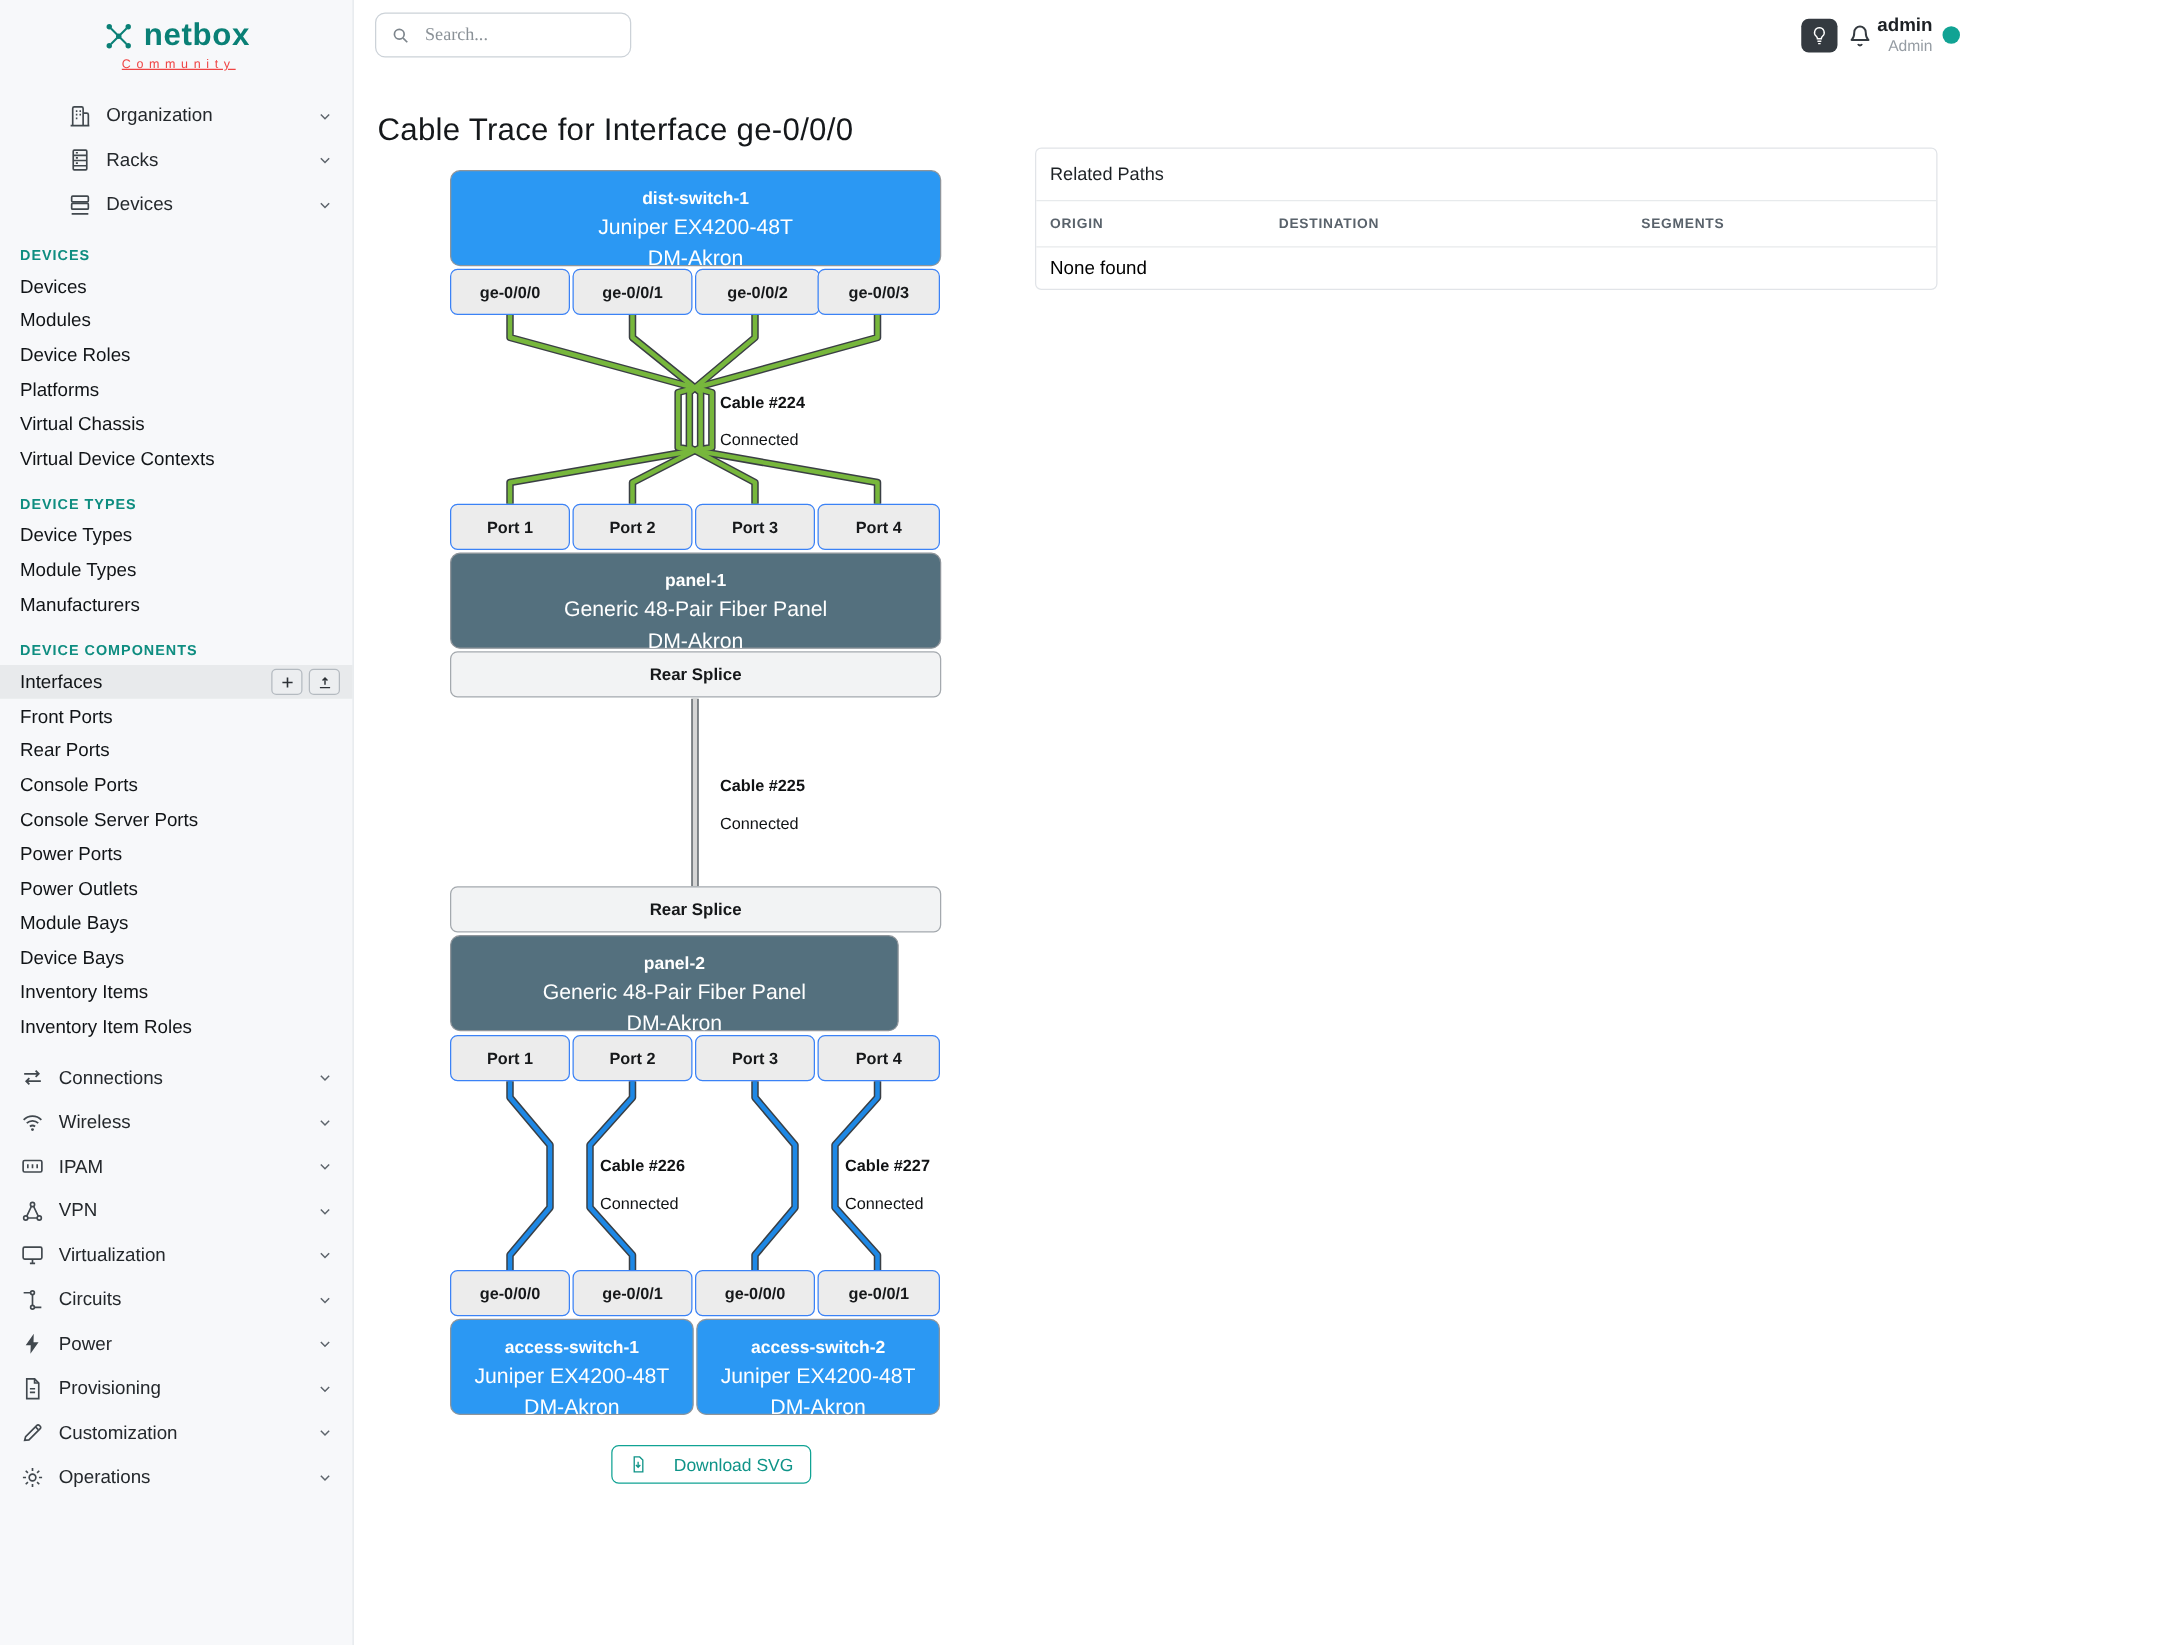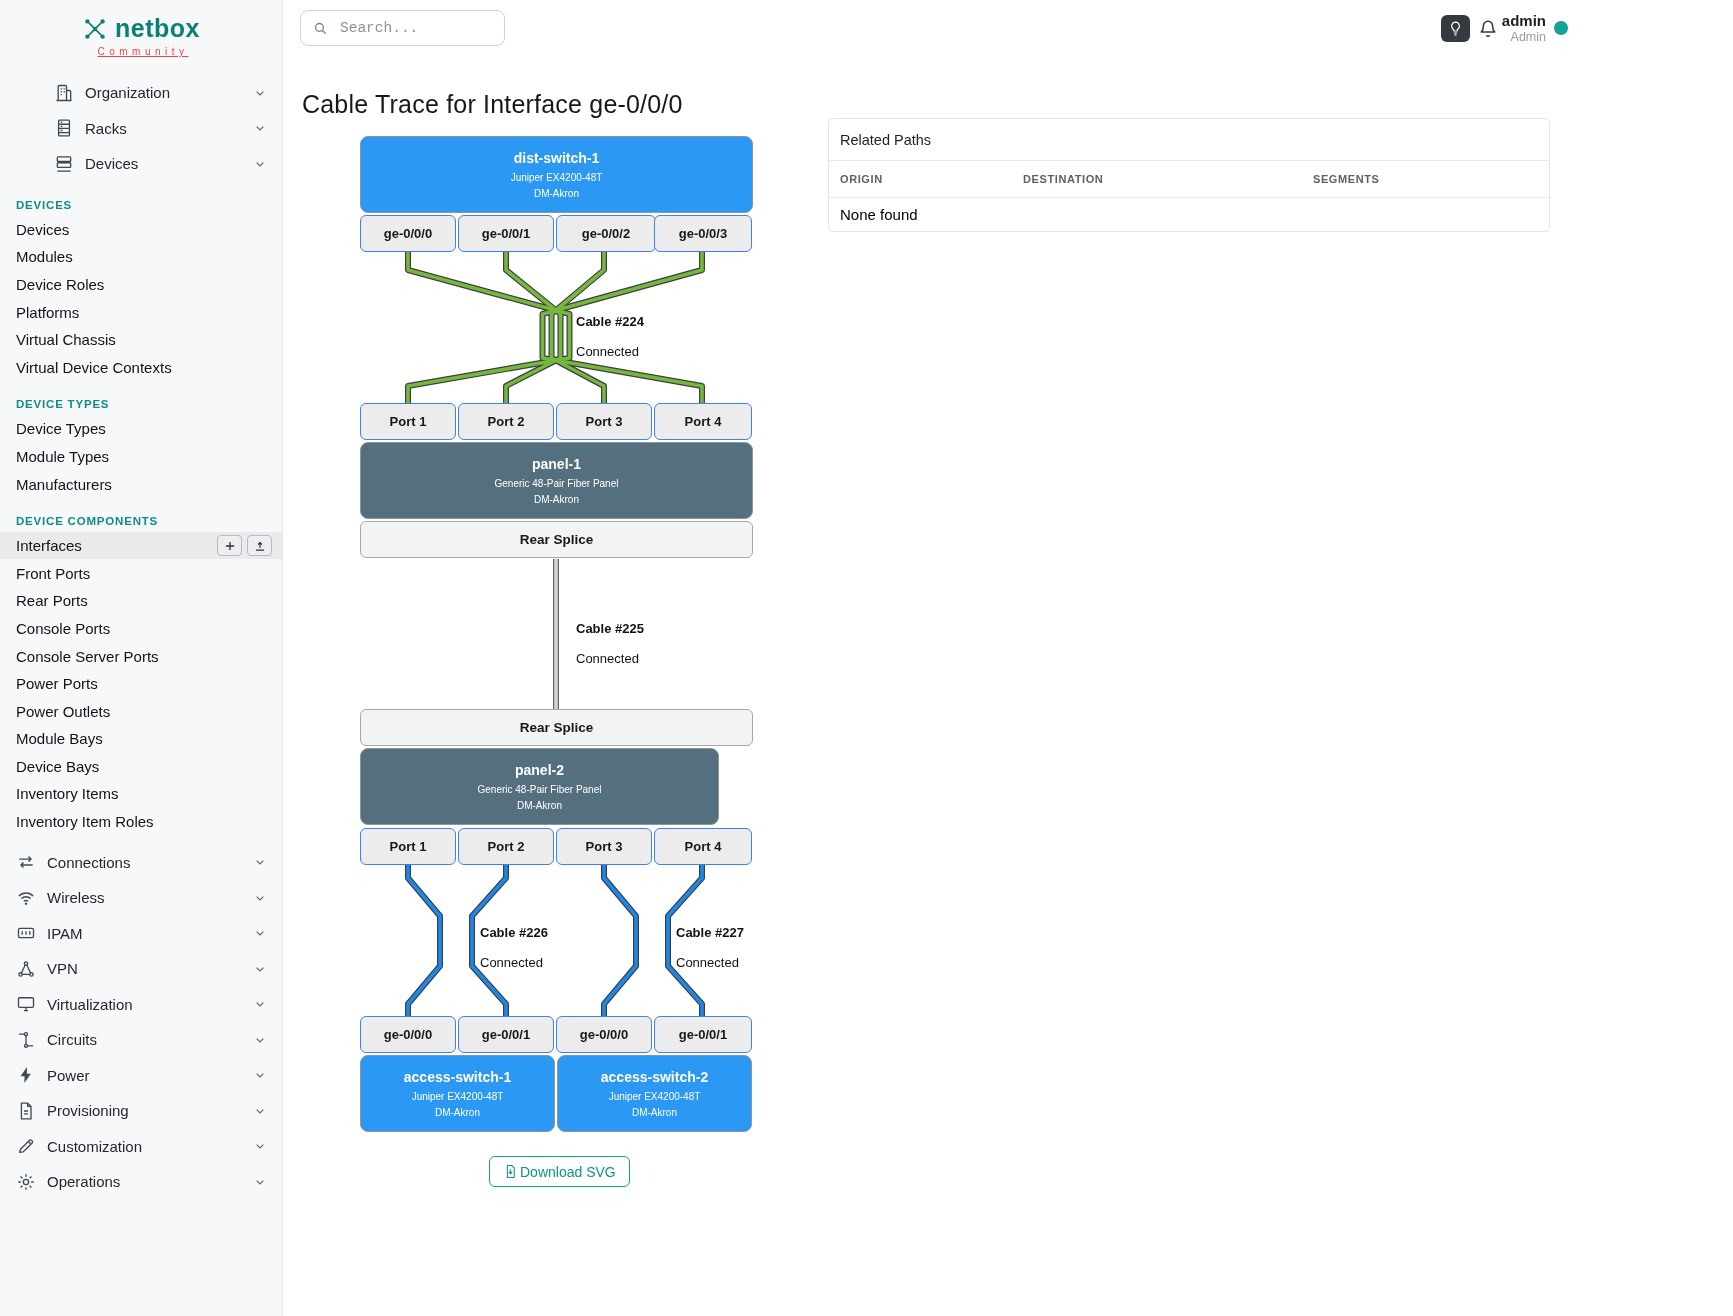--- a/index.html
+++ b/index.html
@@ -25,21 +25,21 @@
   .nav-link.active{background:#e8eaec;}
   .mini-btns{margin-left:auto;display:flex;gap:5px;}
   .mini-btn{width:25px;height:21px;border:1px solid #b4bac0;background:#eceef0;border-radius:4px;display:flex;align-items:center;justify-content:center;color:#2c3136;padding:0;cursor:pointer;}
   .mini-btn svg{width:14px;height:14px;display:block;}
   .nav-bottom{margin-top:9px;}
 
   
   .search{position:absolute;left:300px;top:10px;width:205px;height:36px;border:1px solid #ccd2d8;border-radius:8px;display:flex;align-items:center;padding:0 11px;gap:9px;background:#fff;box-sizing:border-box;}
   .search .sicon{width:17px;height:17px;color:#7d858c;flex:none;}
   .search .sicon svg{width:17px;height:17px;display:block;}
-  .search input{border:none;outline:none;font-size:14.5px;color:#333;width:140px;background:transparent;font-family:Liberation Mono, monospace;}
+  .search input{border:none;outline:none;font-size:14.5px;color:#333;width:140px;background:transparent;font-family:Liberation Serif, serif;}
   .search input::placeholder{color:#8a9197;}
   .theme-btn{position:absolute;left:1441px;top:15px;width:29px;height:27px;background:#343a40;border:none;border-radius:6px;display:flex;align-items:center;justify-content:center;color:#fff;cursor:pointer;}
   .theme-btn svg{width:17px;height:17px;display:block;}
   .bell-btn{position:absolute;left:1477px;top:17px;width:23px;height:23px;background:none;border:none;padding:0;color:#343a40;cursor:pointer;}
   .bell-btn svg{width:22px;height:22px;display:block;}
   .user-block{position:absolute;left:1482px;top:12px;width:64px;text-align:right;cursor:pointer;}
   .user-name{font-size:15px;font-weight:bold;color:#1d2125;line-height:17px;}
   .user-role{font-size:12.5px;color:#959ca3;line-height:16px;}
   .avatar-dot{position:absolute;left:1554px;top:21px;width:14px;height:14px;border-radius:50%;background:#11a394;cursor:pointer;}
 
@@ -52,27 +52,27 @@
   .th{font-size:11px;font-weight:bold;color:#59626b;letter-spacing:.6px;}
   .tbody-row{height:33px;display:flex;align-items:center;padding:0 11px;font-size:15px;color:#000000;}
 
   
   .diagram{position:absolute;left:300px;top:118px;width:760px;height:1090px;}
   .cable-svg{position:absolute;left:0;top:0;}
   .node{position:absolute;box-sizing:border-box;border:1px solid #8f959b;border-radius:8px;text-align:center;cursor:pointer;}
   .node-device{background:#2b98f3;color:#fff;}
   .node-panel{background:#54707e;color:#fff;}
   .n1{font-weight:bold;font-size:14px;margin-top:13px;}
-  .n2{font-size:10px;margin-top:5.5px;text-align:center;}
+  .n2{font-size:17px;margin-top:5.5px;text-align:center;}
   .node-port{background:#ececec;border:1px solid #3b82f6;border-radius:6px;font-size:13px;font-weight:bold;color:#16181a;display:flex;align-items:center;justify-content:center;}
   .node-splice{background:#f2f3f4;border:1px solid #a4a9ae;border-radius:6px;display:flex;align-items:center;justify-content:center;font-size:13.5px;font-weight:600;color:#16181a;}
   .cable-label{position:absolute;font-size:13px;color:#101214;cursor:pointer;}
   .cl1{font-weight:bold;}
   .cl2{margin-top:15px;}
-  .download-btn{position:absolute;left:189px;top:1038px;height:31px;padding:0 13px;display:flex;align-items:center;gap:2px;background:#fff;border:1px solid #11a394;color:#0f9488;border-radius:6px;font-size:14px;cursor:pointer;font-family:"Liberation Sans",sans-serif;}
+  .download-btn{position:absolute;left:189px;top:1038px;height:31px;padding:0 13px;display:flex;align-items:center;gap:21px;background:#fff;border:1px solid #11a394;color:#0f9488;border-radius:6px;font-size:14px;cursor:pointer;font-family:"Liberation Sans",sans-serif;}
   .download-btn svg{width:15px;height:15px;display:block;}
 </style>
 </head>
 <body>
 
 <div id="app">
 
   <aside class="sidebar">
     <div class="brand">
       <div class="brand-row">

